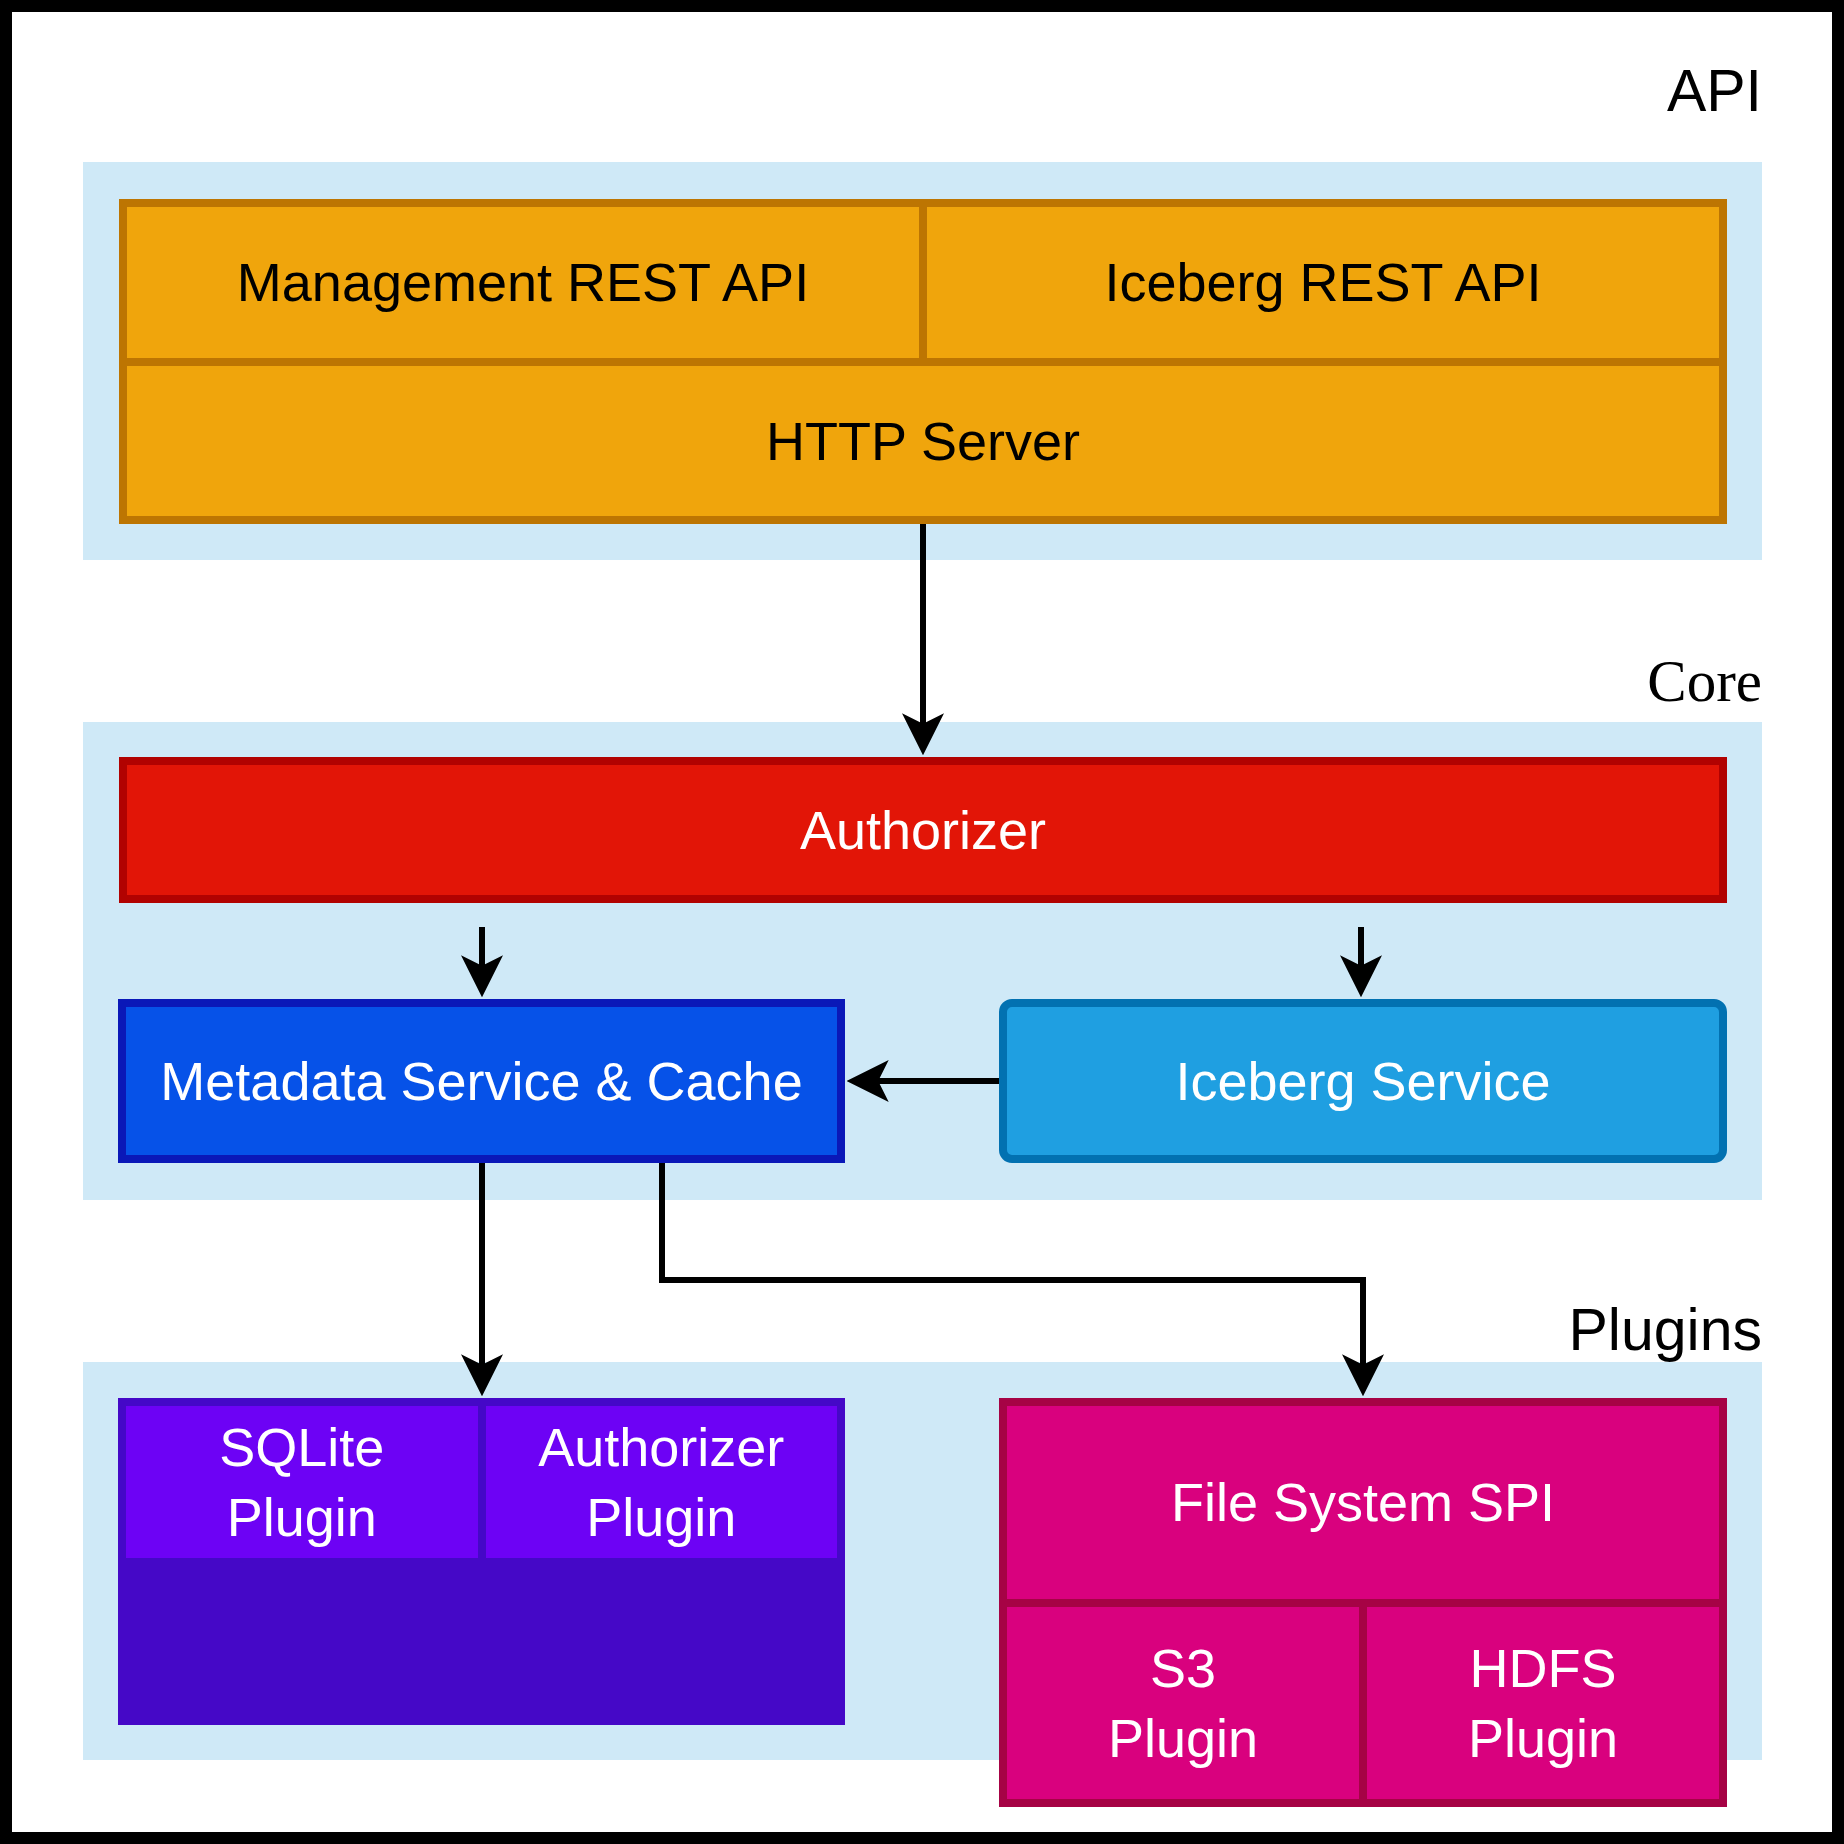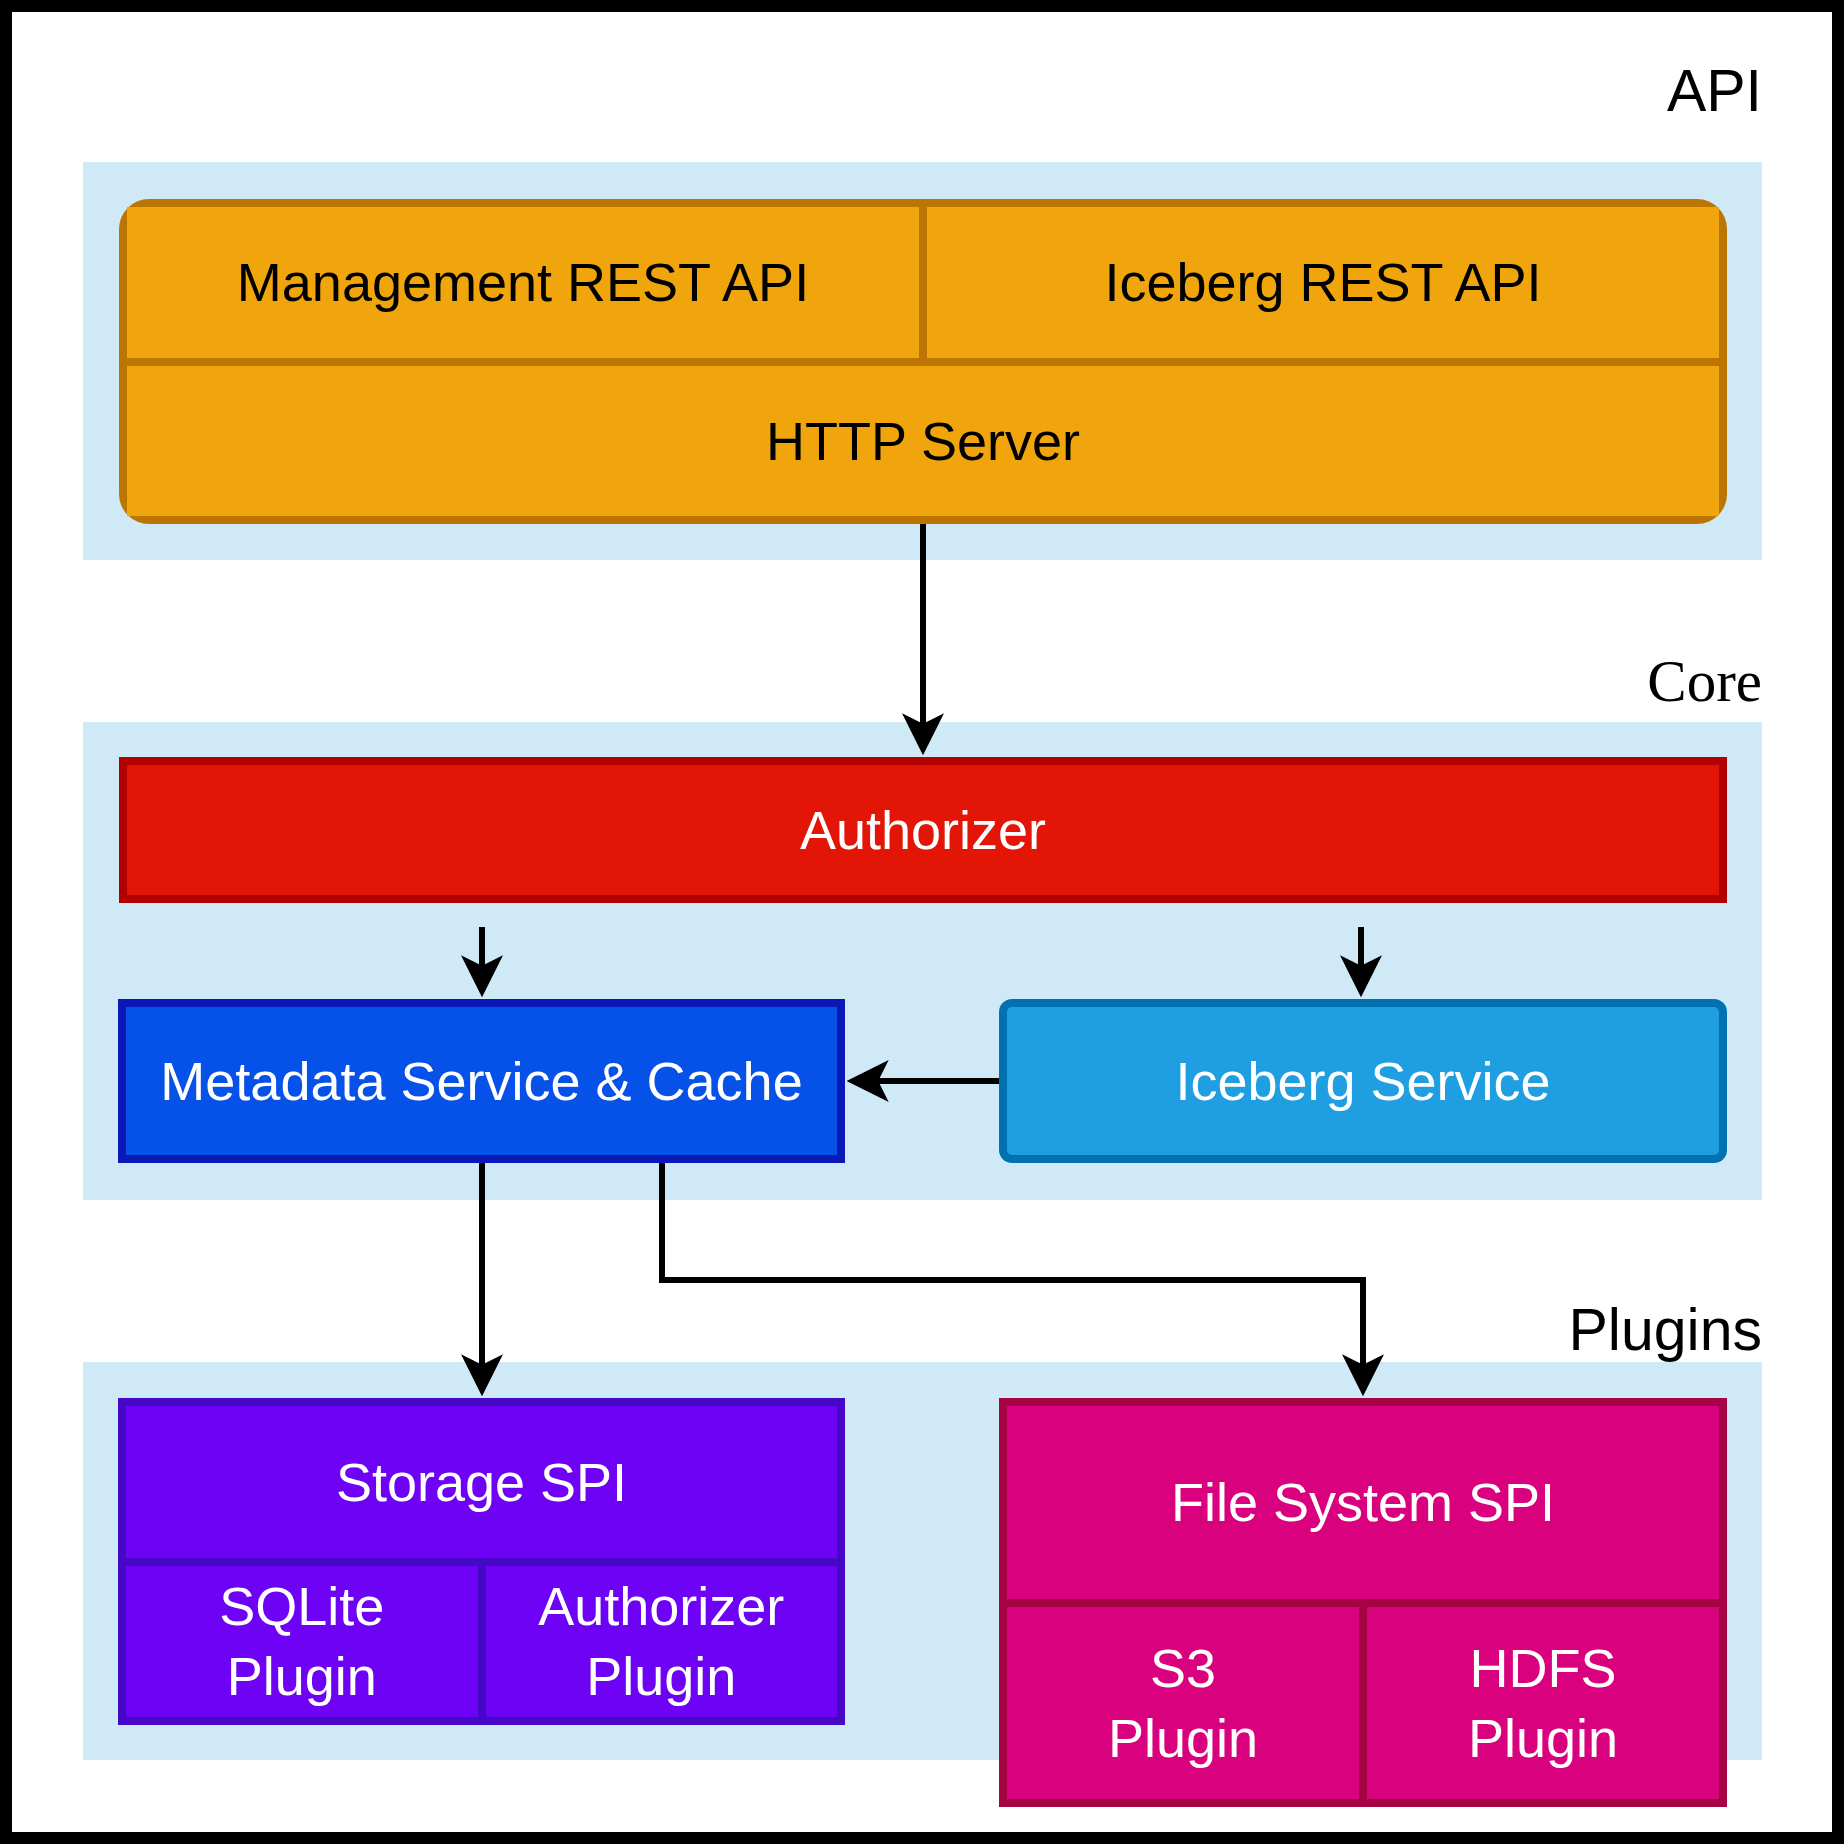--- a/index.html
+++ b/index.html
@@ -58,21 +58,20 @@
     text-align: center;
     font-size: 54px;
     line-height: 1.3;
     white-space: pre-line;
   }
   .group .span2 { grid-column: 1 / 3; }
 
   .group-api {
     left: 119px; top: 199px; width: 1608px; height: 325px;
     background: var(--orange_border);
-    border-radius: 30px;
   }
   .group-api .gcell { background: var(--orange_fill); color: var(--orange_text, #000); }
 
   .box {
     position: absolute;
     display: flex;
     align-items: center;
     justify-content: center;
     text-align: center;
     font-size: 54px;
@@ -139,21 +138,20 @@
     <div class="gcell">Management REST API</div>
     <div class="gcell">Iceberg REST API</div>
     <div class="gcell span2">HTTP Server</div>
   </div>
 
   <div class="box box-authorizer">Authorizer</div>
   <div class="box box-metadata">Metadata Service &amp; Cache</div>
   <div class="box box-iceberg-service">Iceberg Service</div>
 
   <div class="group group-storage">
-    <div class="gcell span2">Storage SPI</div>
     <div class="gcell">SQLite
 Plugin</div>
     <div class="gcell">Authorizer
 Plugin</div>
   </div>
 
   <div class="group group-fs">
     <div class="gcell span2">File System SPI</div>
     <div class="gcell">S3
 Plugin</div>

